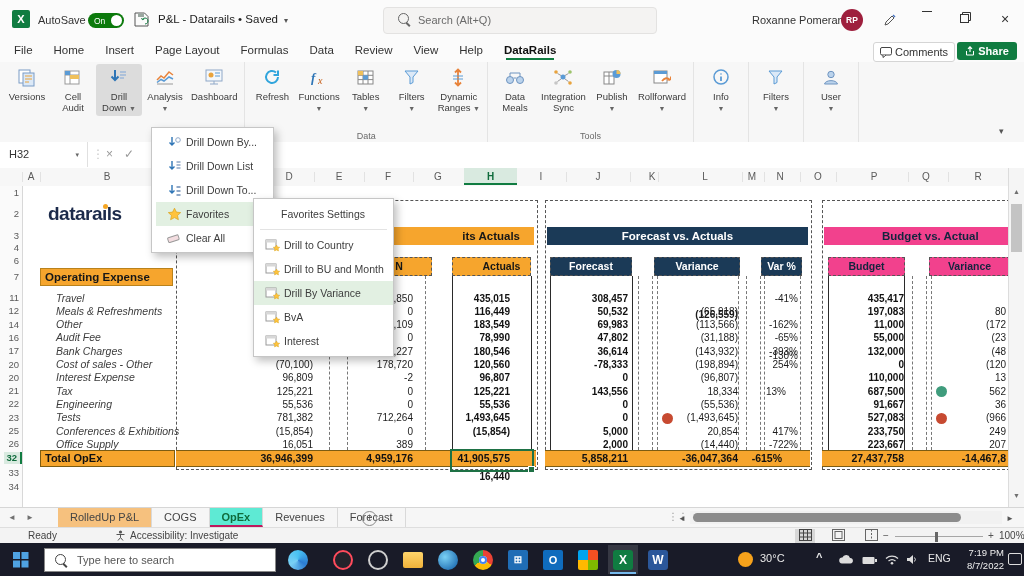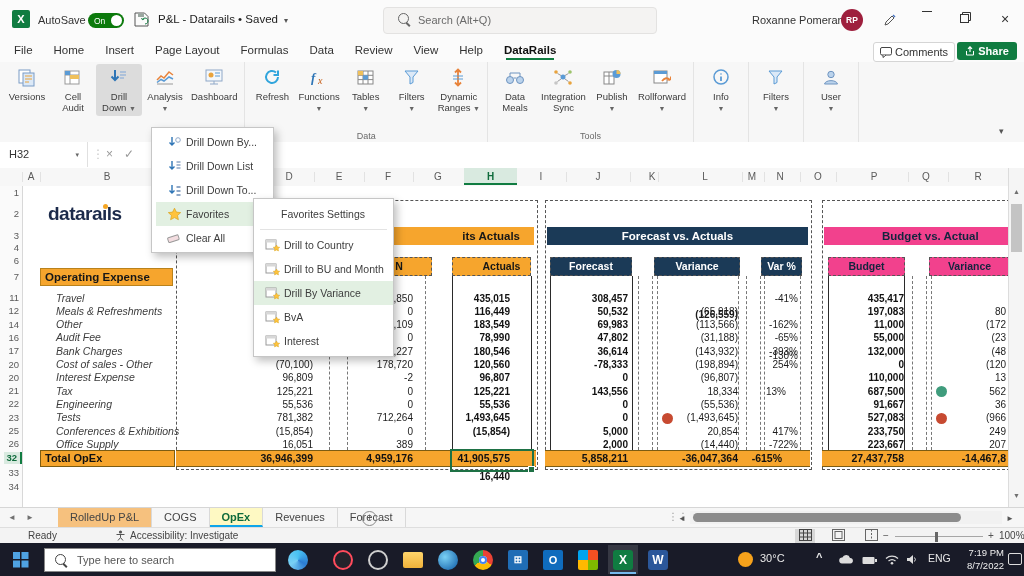--- a/index.html
+++ b/index.html
@@ -83,21 +83,21 @@
   .opexhdr{position:absolute;left:40px;top:82px;width:133px;height:18px;background:#f6a52d;border:1px solid #b9821c;box-sizing:border-box;font-size:11.5px;font-weight:bold;color:#171717;line-height:16px;padding-left:4px;z-index:3;}
   .totlabel{position:absolute;left:40px;top:264px;width:135px;height:17px;background:#f6a52d;border:1px solid #7c5c12;box-sizing:border-box;font-size:11px;font-weight:bold;color:#111;line-height:15px;padding-left:4px;z-index:3;}
   
   .vscroll{position:absolute;left:1008px;top:168px;width:16px;height:339px;background:#f5f5f5;border-left:1px solid #dcdcdc;box-sizing:border-box;}
   .vthumb{position:absolute;left:2px;top:36px;width:11px;height:48px;background:#c4c4c4;}
   .varrow{position:absolute;left:4px;font-size:7px;color:#707070;}
   .tabbar{position:absolute;left:0;top:507px;width:1024px;height:20px;background:#f6f6f6;border-top:1px solid #d6d6d6;box-sizing:border-box;}
   .tabnav{position:absolute;top:5px;font-size:8px;color:#707070;}
   .tabs{position:absolute;left:58px;top:0;display:flex;height:19px;}
   .stab{padding:0 12px;font-size:11px;color:#444;line-height:19px;border-right:1px solid #d9d9d9;white-space:nowrap;}
-  .stab.active{background:#fef9c3;color:#0f6b3c;font-weight:bold;border-bottom:2px solid #0ea5e9;box-sizing:border-box;}
+  .stab.active{background:#5eead4;color:#0f6b3c;font-weight:bold;border-bottom:2px solid #be185d;box-sizing:border-box;}
   .addsheet{position:absolute;left:362px;top:3px;width:13px;height:13px;border:1px solid #8a8a8a;border-radius:50%;text-align:center;line-height:12px;font-size:10px;color:#555;}
   .splitdots{position:absolute;left:668px;top:3px;color:#9a9a9a;font-size:10px;}
   .hscroll-track{position:absolute;left:690px;top:3px;width:312px;height:13px;background:#f1f1f1;}
   .hthumb{position:absolute;left:3px;top:2px;width:268px;height:9px;border-radius:5px;background:#8c8c8c;}
   .harrow{position:absolute;top:6px;font-size:8px;color:#555;}
   .statusbar{position:absolute;left:0;top:527px;width:1024px;height:16px;background:#f3f3f3;border-top:1px solid #dedede;box-sizing:border-box;font-size:10px;color:#444;}
   .viewico{position:absolute;top:1px;width:20px;height:14px;text-align:center;}
   .viewico.pressed{background:#d7d7d7;}
   .zoomtrack{position:absolute;left:895px;top:7.5px;width:88px;height:1.5px;background:#a6a6a6;}
   .zoomthumb{position:absolute;left:40px;top:-4px;width:3px;height:10px;background:#666;}

